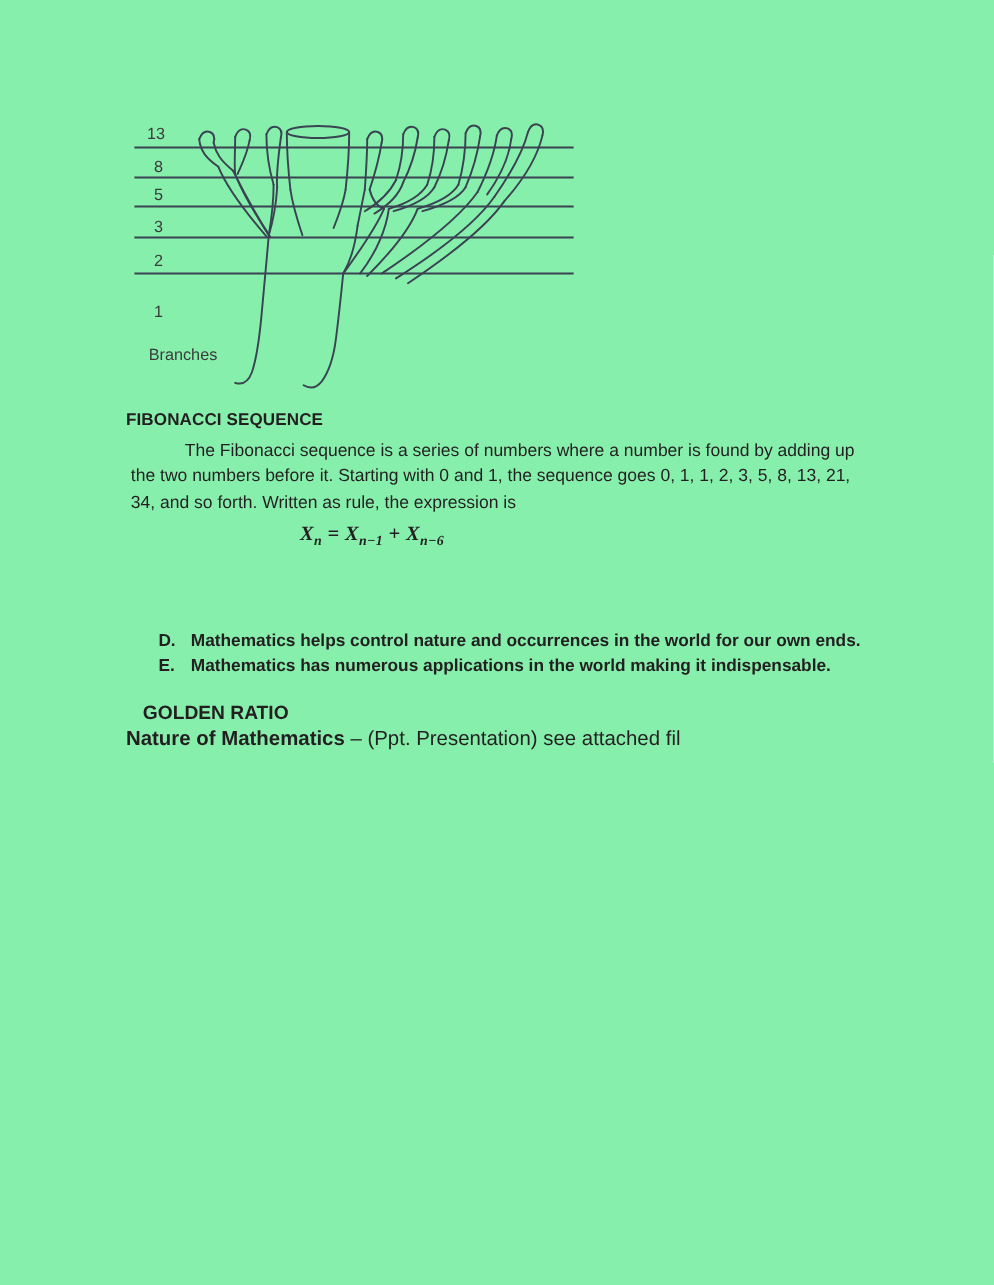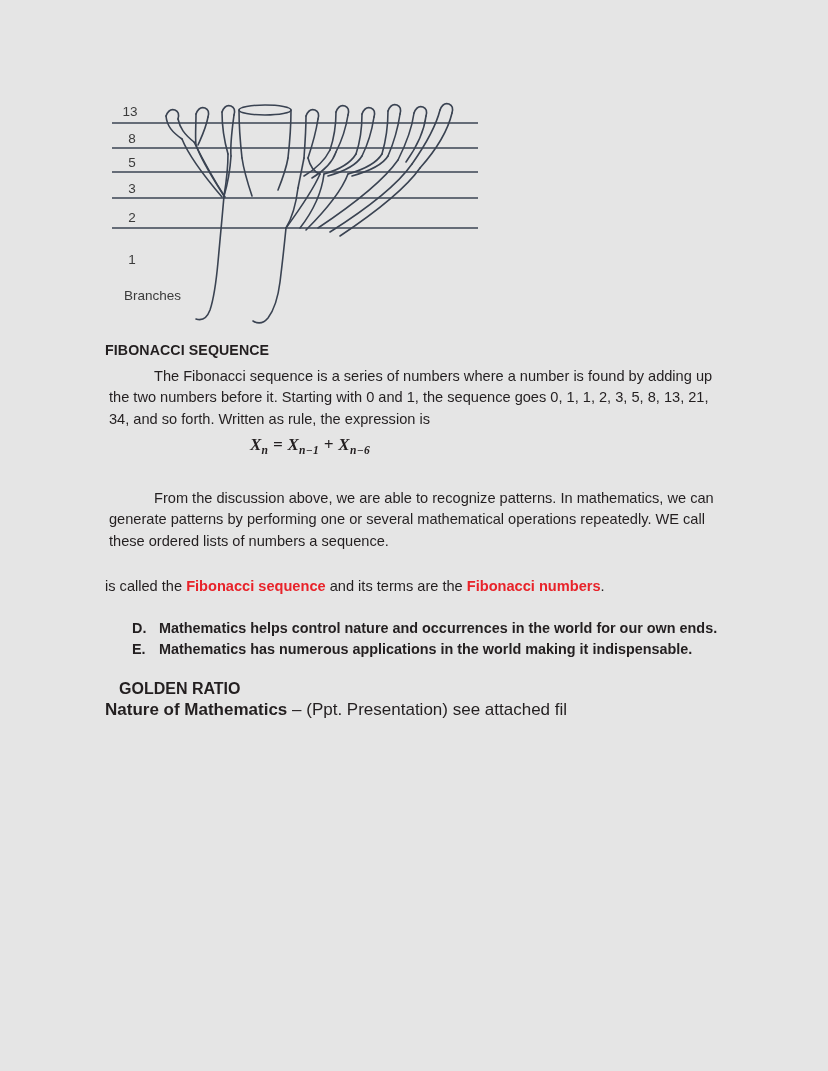--- a/index.html
+++ b/index.html
@@ -12,21 +12,21 @@
     height: 1071px;
     position: relative;
     font-family: "Liberation Sans", sans-serif;
     color: #231f20;
     overflow: hidden;
   }
 
   .page {
     position: absolute;
     inset: 0;
-    background: #e5e5e5;
+    background: #86efac;
   }
 
   
   .figure {
     position: absolute;
     left: 110px;
     top: 92px;
     width: 390px;
     height: 240px;
   }
@@ -241,26 +241,24 @@
     <div class="formula">
       <span>X</span><sub>n</sub>
       <span>=</span>
       <span>X</span><sub>n−1</sub>
       <span>+</span>
       <span>X</span><sub>n−6</sub>
     </div>
 
     <div class="gap-lg"></div>
 
-    <p class="para">From the discussion above, we are able to recognize patterns. In mathematics, we can generate patterns by performing one or several mathematical operations repeatedly. WE call these ordered lists of numbers a sequence.</p>
 
     <div class="gap-md"></div>
 
     <div class="seq-block">
-      <p class="seq-line2"><span>is called the </span><span class="red">Fibonacci sequence</span><span> and its terms  are the </span><span class="red">Fibonacci numbers</span><span>.</span></p>
     </div>
 
     <div class="gap-md"></div>
 
     <ul class="list">
       <li class="list-item">
         <span class="marker">D.</span>
         <span class="itext">Mathematics helps control nature and occurrences in the world for our own ends.</span>
       </li>
       <li class="list-item">

